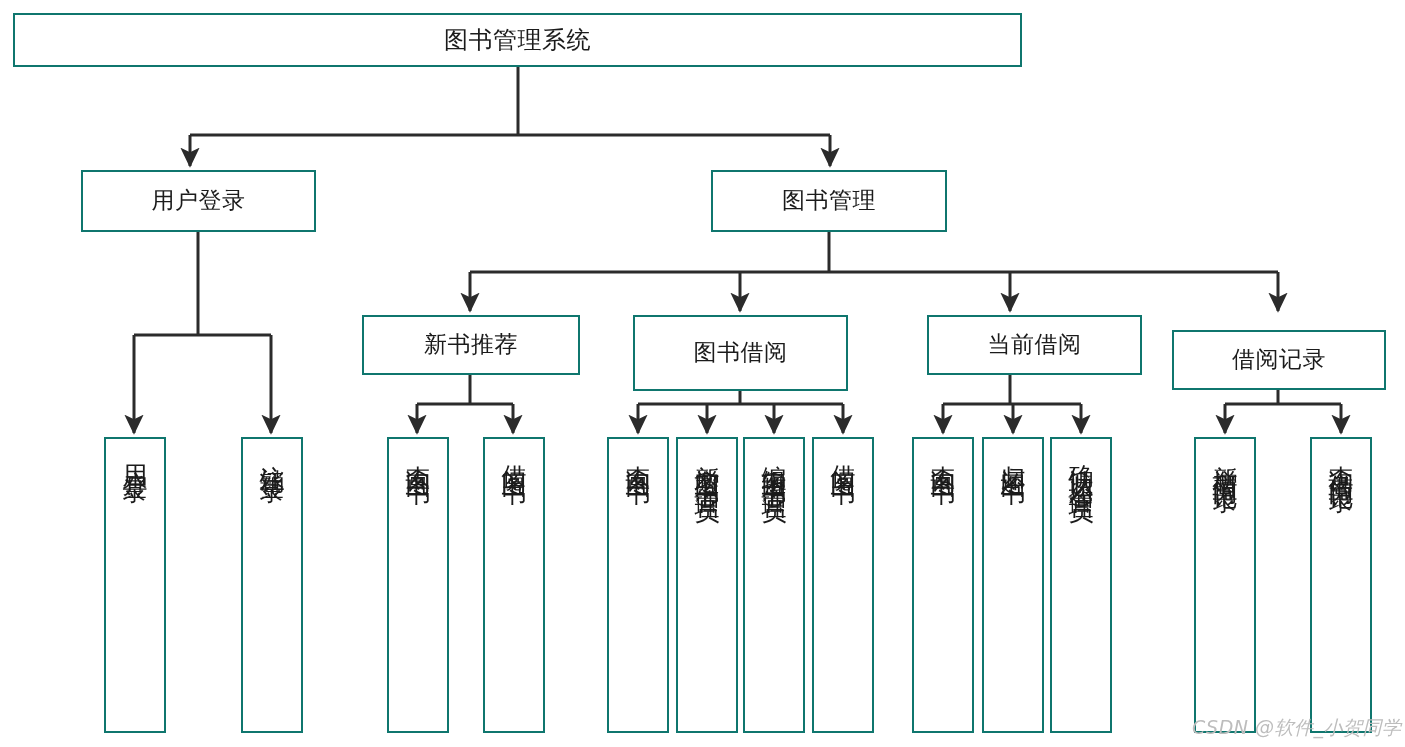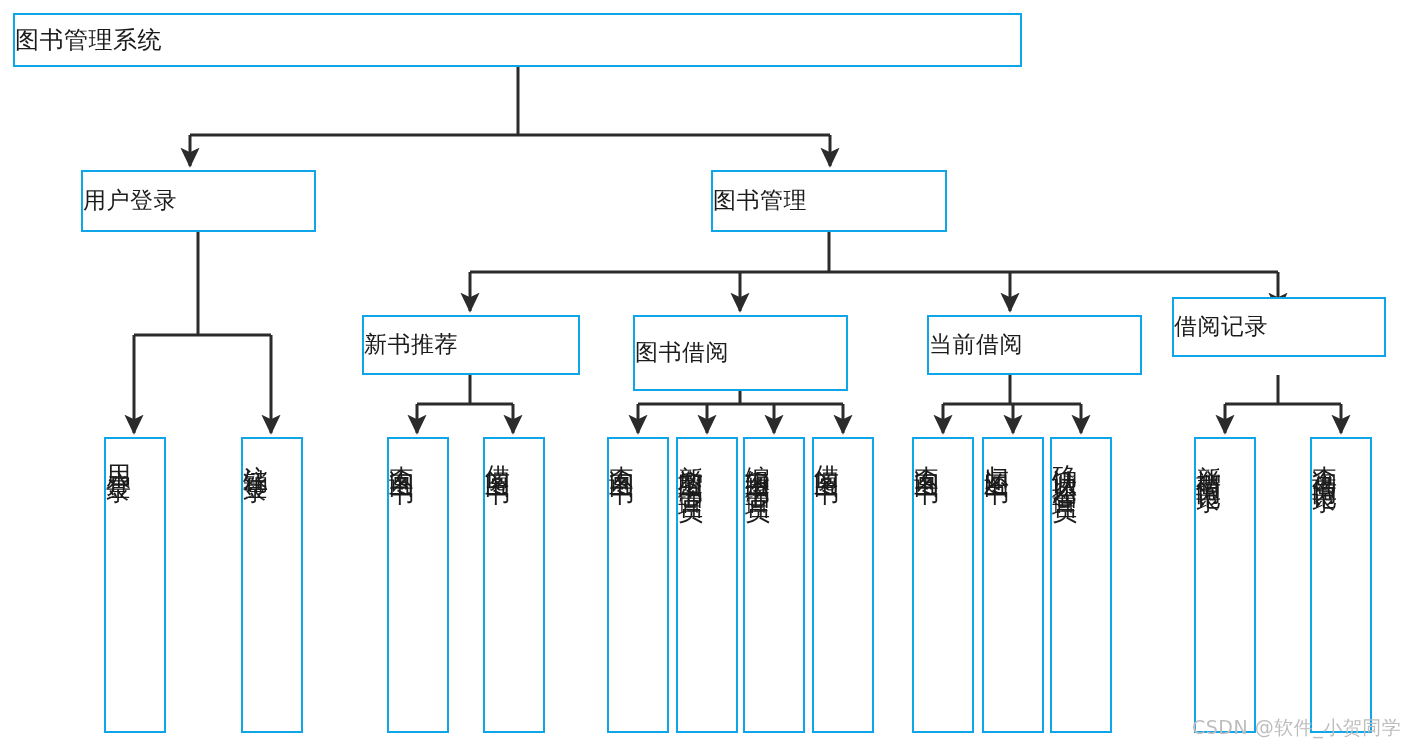--- a/index.html
+++ b/index.html
@@ -23,24 +23,24 @@
     left: 0;
     top: 0;
     width: 1405px;
     height: 747px;
     pointer-events: none;
   }
   .node {
     position: absolute;
     box-sizing: border-box;
     background: #ffffff;
-    border: 2px solid #0ea5e9;
+    border: 2px solid #0f766e;
     display: flex;
     align-items: center;
-    justify-content: flex-start;
+    justify-content: center;
     z-index: 2;
   }
   .node-label {
     color: #1b1b1b;
     text-align: center;
     line-height: 1.18;
     letter-spacing: 0.5px;
     white-space: nowrap;
   }
   
@@ -62,20 +62,21 @@
     line-height: 1.0;
     letter-spacing: 5px;
   }
   .watermark {
     position: absolute;
     color: #bdbdbd;
     font-size: 19px;
     white-space: nowrap;
     z-index: 3;
     letter-spacing: 0.5px;
+    font-style: italic;
   }
 </style>
 </head>
 <body>
 
 <div id="diagram-canvas">
 
   <svg id="connector-layer" viewBox="0 0 1405 747" width="1405" height="747" xmlns="http://www.w3.org/2000/svg">
     <defs>
       <marker id="arrow" viewBox="0 0 12 12" refX="10.5" refY="6" markerWidth="7" markerHeight="7" orient="auto-start-reverse">
@@ -139,21 +140,21 @@
 
   <div class="node horiz" style="left:711px; top:170px; width:236px; height:62px;">
     <span class="node-label">图书管理</span>
   </div>
   <div class="node horiz" style="left:633px; top:315px; width:215px; height:76px;">
     <span class="node-label">图书借阅</span>
   </div>
   <div class="node horiz" style="left:903px; top:315px; width:215px; height:60px;margin-left:24px;">
     <span class="node-label">当前借阅</span>
   </div>
-  <div class="node horiz" style="left:1172px; top:297px; width:214px; height:60px;">
+  <div class="node horiz" style="left:1172px; top:330px; width:214px; height:60px;">
     <span class="node-label">借阅记录</span>
   </div>
 
   <div class="node vert" style="left:104px; top:437px; width:62px; height:296px;">
     <span class="node-label">用户登录</span>
   </div>
   <div class="node vert" style="left:241px; top:437px; width:62px; height:296px;">
     <span class="node-label">注销登录</span>
   </div>
 

